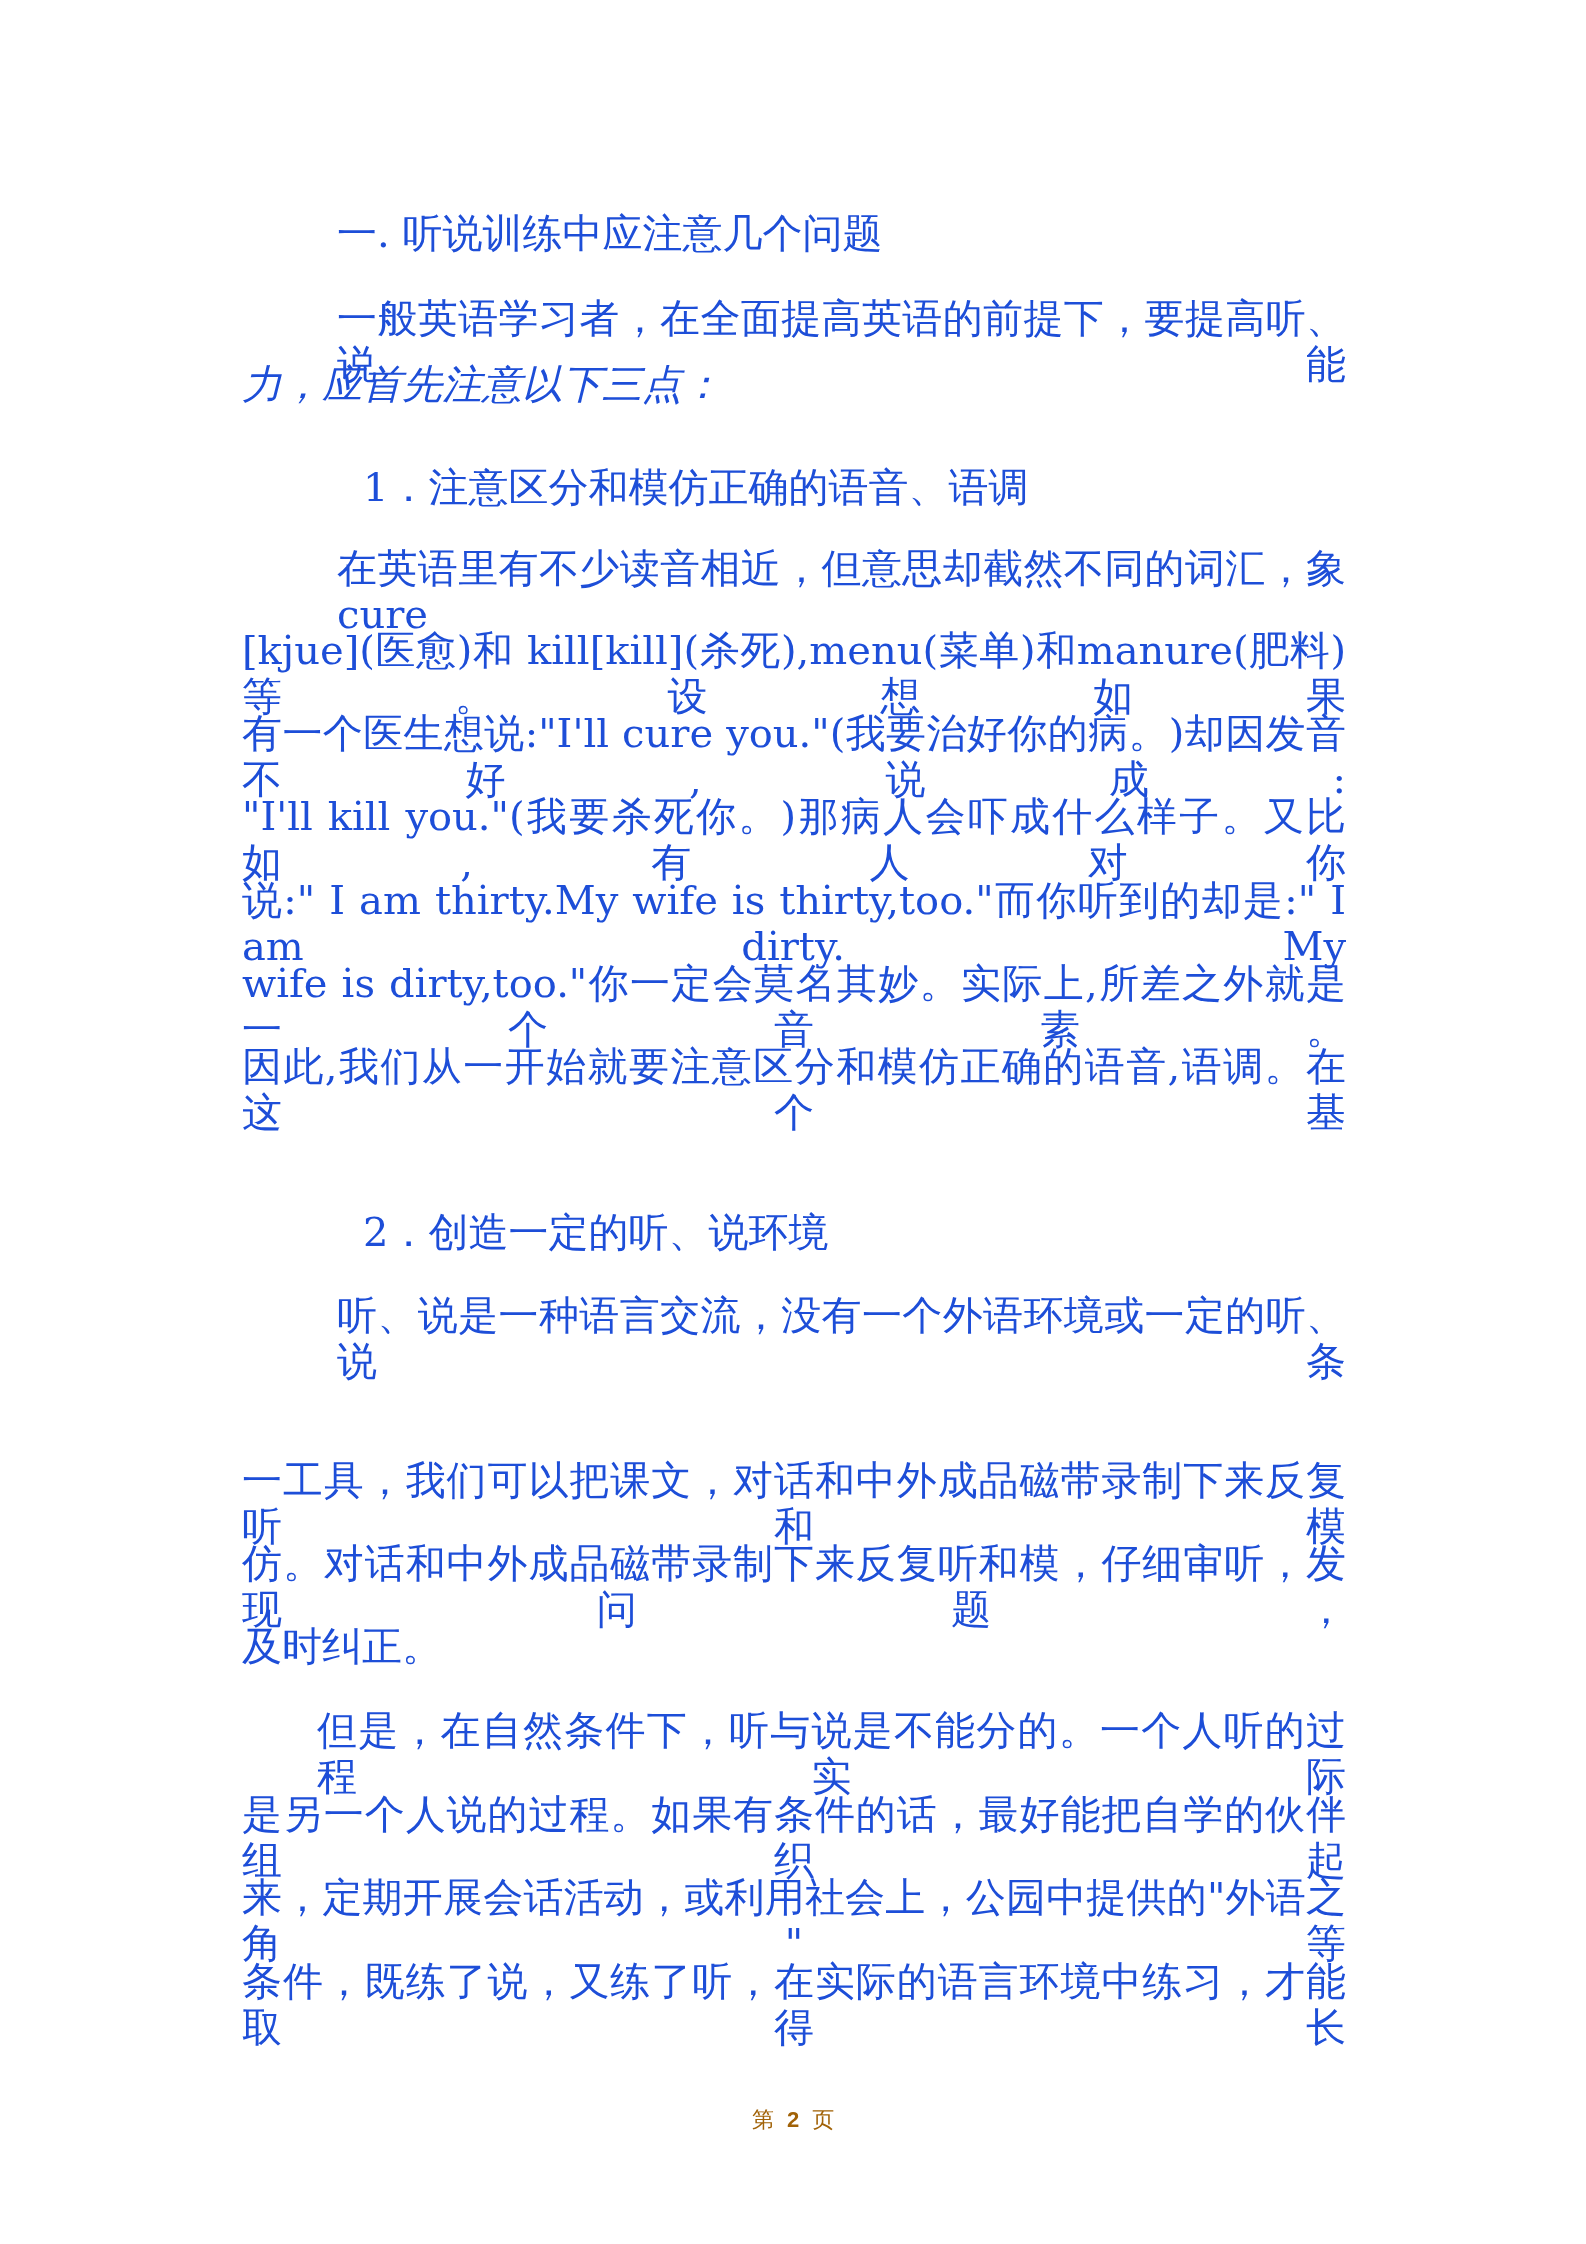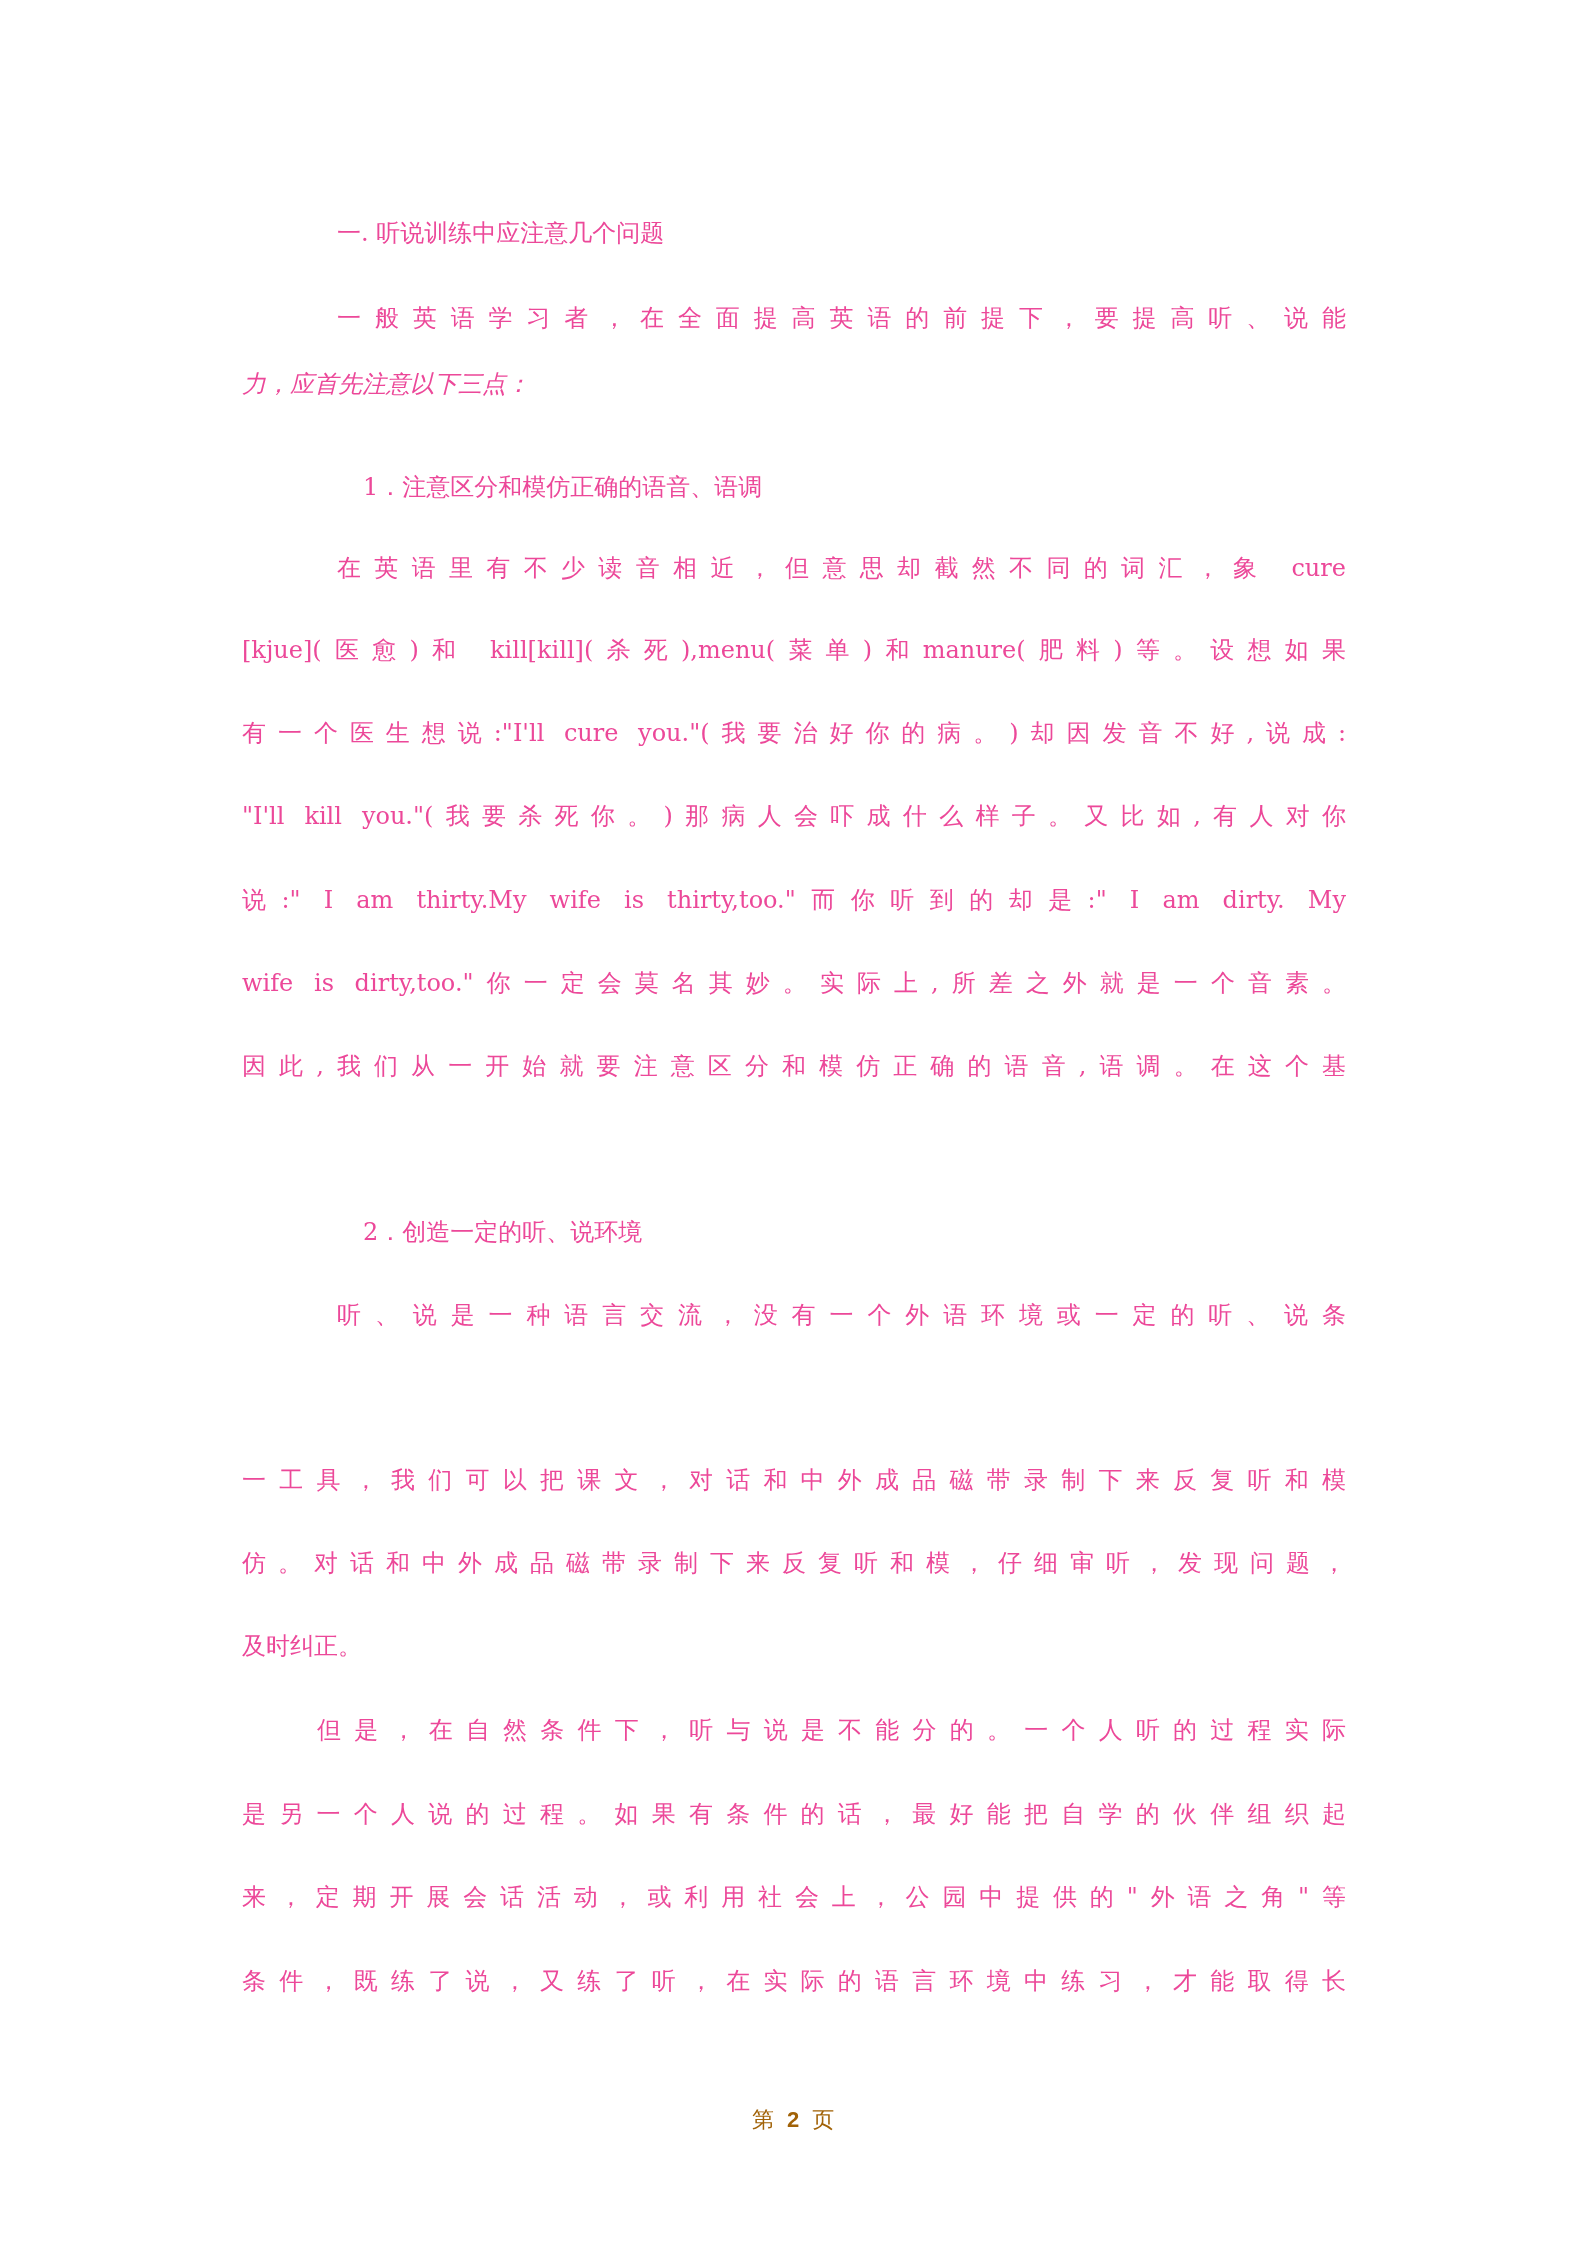--- a/index.html
+++ b/index.html
@@ -5,22 +5,22 @@
   html, body { margin: 0; padding: 0; background: #ffffff; }
   body { width: 1586px; height: 2244px; position: relative; overflow: hidden; }
   .page { position: absolute; left: 0; top: 0; width: 1586px; height: 2244px; background: #ffffff; }
   .line {
     position: absolute;
     left: 242px;
     width: 1104px;
     height: 46px;
     line-height: 46px;
     font-family: "DejaVu Serif", "Liberation Serif", serif;
-    font-size: 24px;
-    color: #ec4899;
+    font-size: 40px;
+    color: #1d4ed8;
     white-space: nowrap;
     overflow: visible;
   }
   .line.full { text-align: justify; text-align-last: justify; white-space: normal; }
   .line.ind1 { left: 337px; width: 1009px; }
   .line.ind2 { left: 317px; width: 1029px; }
   .line.head { left: 337px; width: auto; }
   .line.sub { left: 363px; width: auto; }
   .footer {
     position: absolute;

